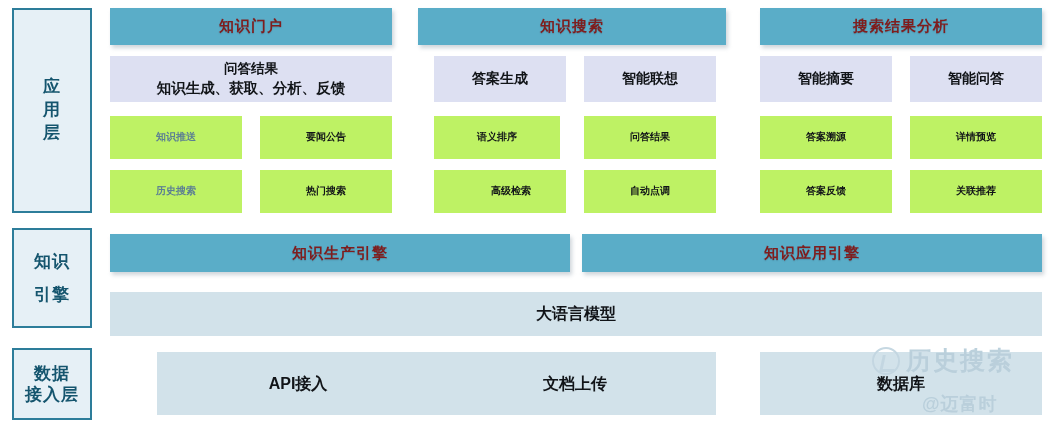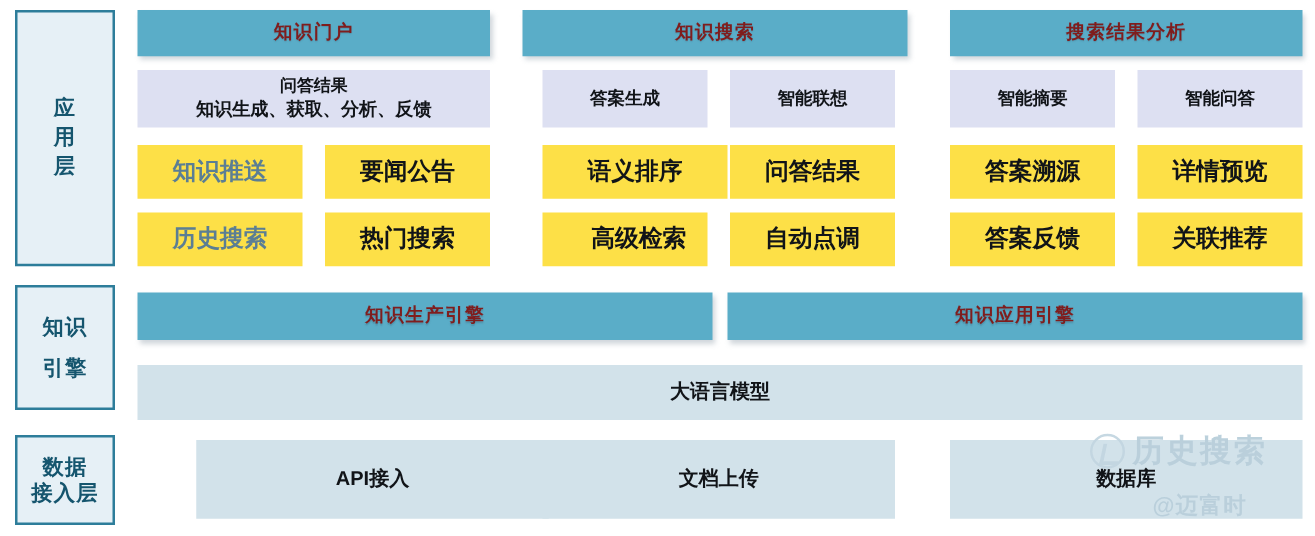--- a/index.html
+++ b/index.html
@@ -60,24 +60,24 @@
 
   
   .cell-lav {
     background: #dde0f2;
     color: #111418;
     font-weight: bold;
     font-size: 14px;
   }
   
   .cell-blue {
-    background: #fde047;
-    color: #111418;
-    font-weight: bold;
-    font-size: 19px;
+    background: #bef264;
+    color: #111418;
+    font-weight: bold;
+    font-size: 10px;
   }
   
   .cell-blue.muted, .cell-lav.muted {
     color: #5b7e94;
   }
   
   .bar-blue {
     background: #d2e2ea;
     color: #111418;
     font-weight: bold;
@@ -169,21 +169,21 @@
     <span>知识搜索</span>
   </div>
 
   <div class="box cell-lav" style="left:434px; top:56px; width:132px; height:46px;">
     <span>答案生成</span>
   </div>
   <div class="box cell-lav" style="left:584px; top:56px; width:132px; height:46px;">
     <span>智能联想</span>
   </div>
 
-  <div class="box cell-blue" style="left:434px; top:116px; width:148px; height:43px;">
+  <div class="box cell-blue" style="left:434px; top:116px; width:126px; height:43px;">
     <span>语义排序</span>
   </div>
   <div class="box cell-blue" style="left:584px; top:116px; width:132px; height:43px;">
     <span>问答结果</span>
   </div>
 
   <div class="box cell-blue" style="left:434px; top:170px; width:132px; height:43px;padding-left:22px;">
     <span>高级检索</span>
   </div>
   <div class="box cell-blue" style="left:584px; top:170px; width:132px; height:43px;">

